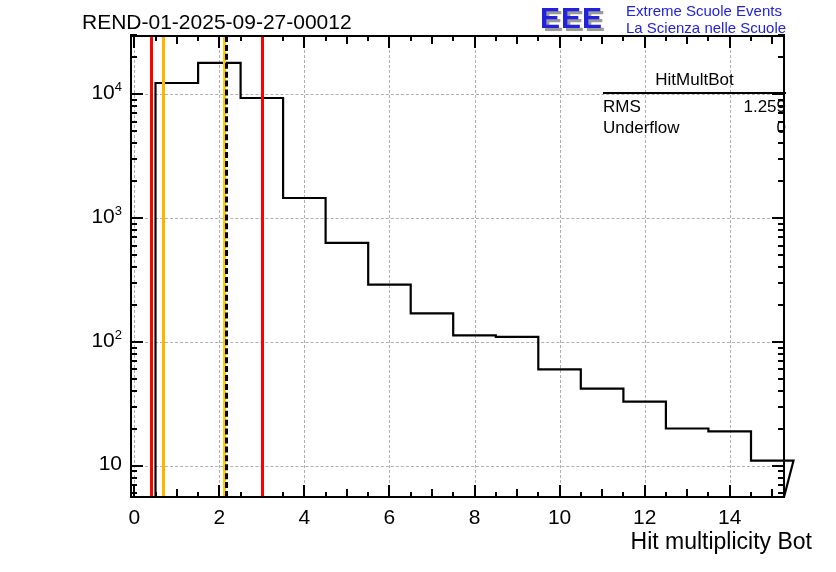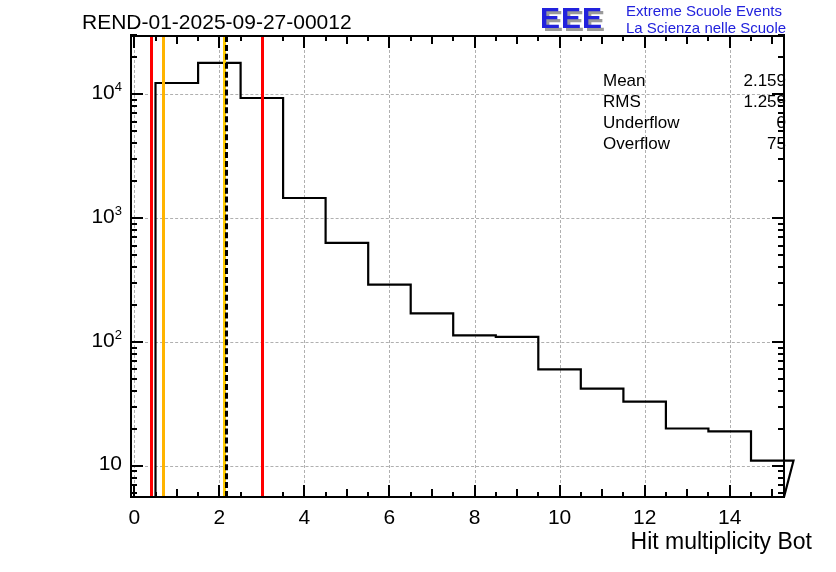--- a/index.html
+++ b/index.html
@@ -266,31 +266,24 @@
       <div class="marker" style="position: absolute; left: 223.422px; top: 36px; height: 461px; border-left: 3px solid rgb(255, 204, 0);"></div>
       <div class="marker" style="position: absolute; left: 225.123px; top: 36px; height: 461px; border-left: 3px dashed rgb(0, 0, 0);"></div>
       <div class="marker" style="position: absolute; left: 260.851px; top: 36px; height: 461px; border-left: 3px solid rgb(255, 0, 0);"></div>
     </div>
 
   <div class="frame"></div>
 
   <div class="axis-title">Hit multiplicity Bot</div>
 
   <div class="stats">
-    <div class="stats-row">
-      <span class="k">Mean</span>
-      <span class="v">2.159</span>
-    </div>
+    <div class="stats-title">HitMultBot</div>
     <div class="stats-row">
       <span class="k">RMS</span>
       <span class="v">1.259</span>
     </div>
     <div class="stats-row">
       <span class="k">Underflow</span>
       <span class="v">0</span>
     </div>
-    <div class="stats-row">
-      <span class="k">Overflow</span>
-      <span class="v">75</span>
-    </div>
   </div>
 
 </div>
 
 </body></html>

